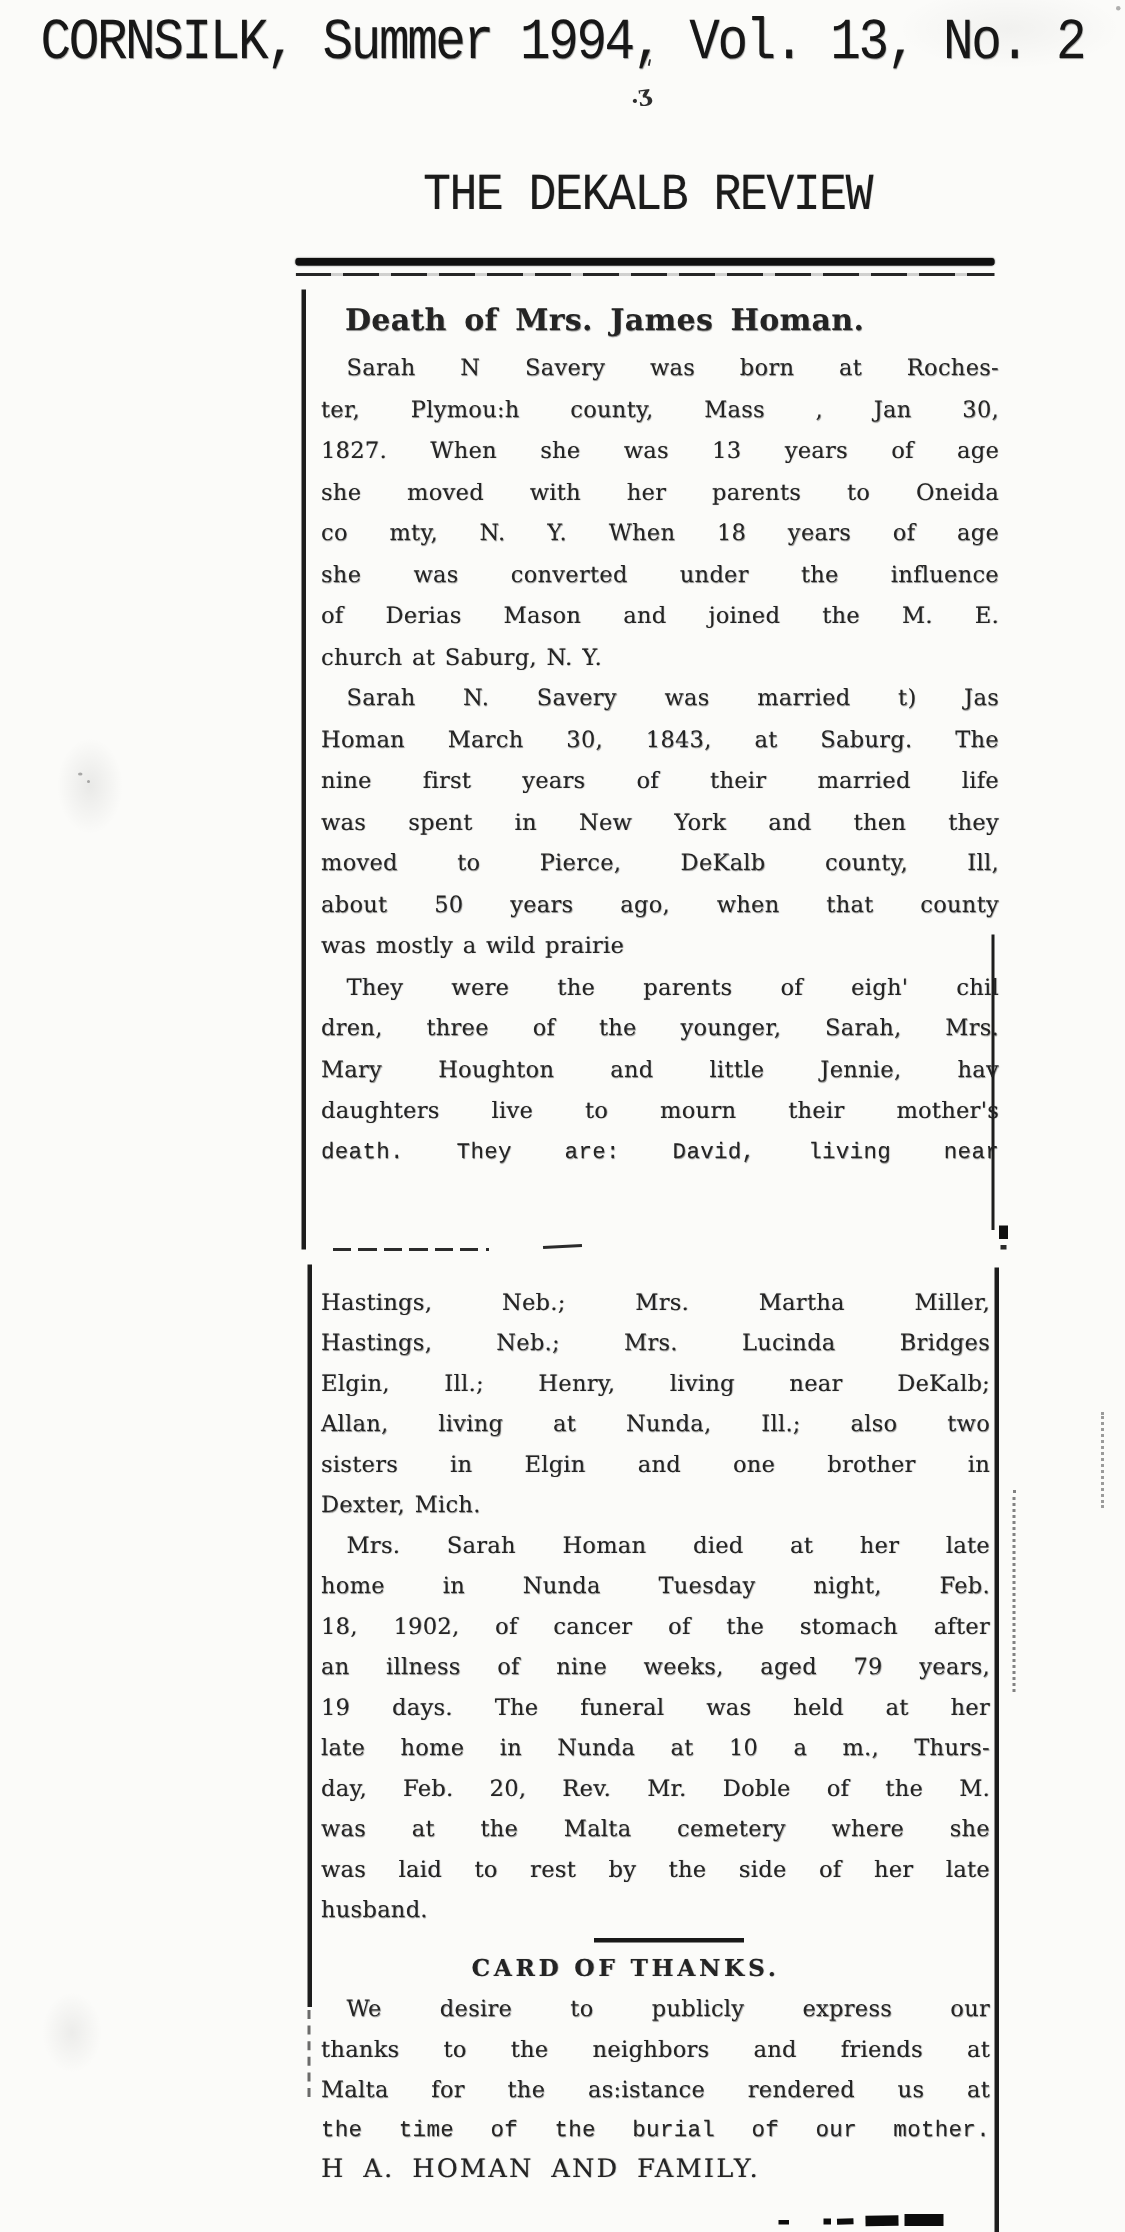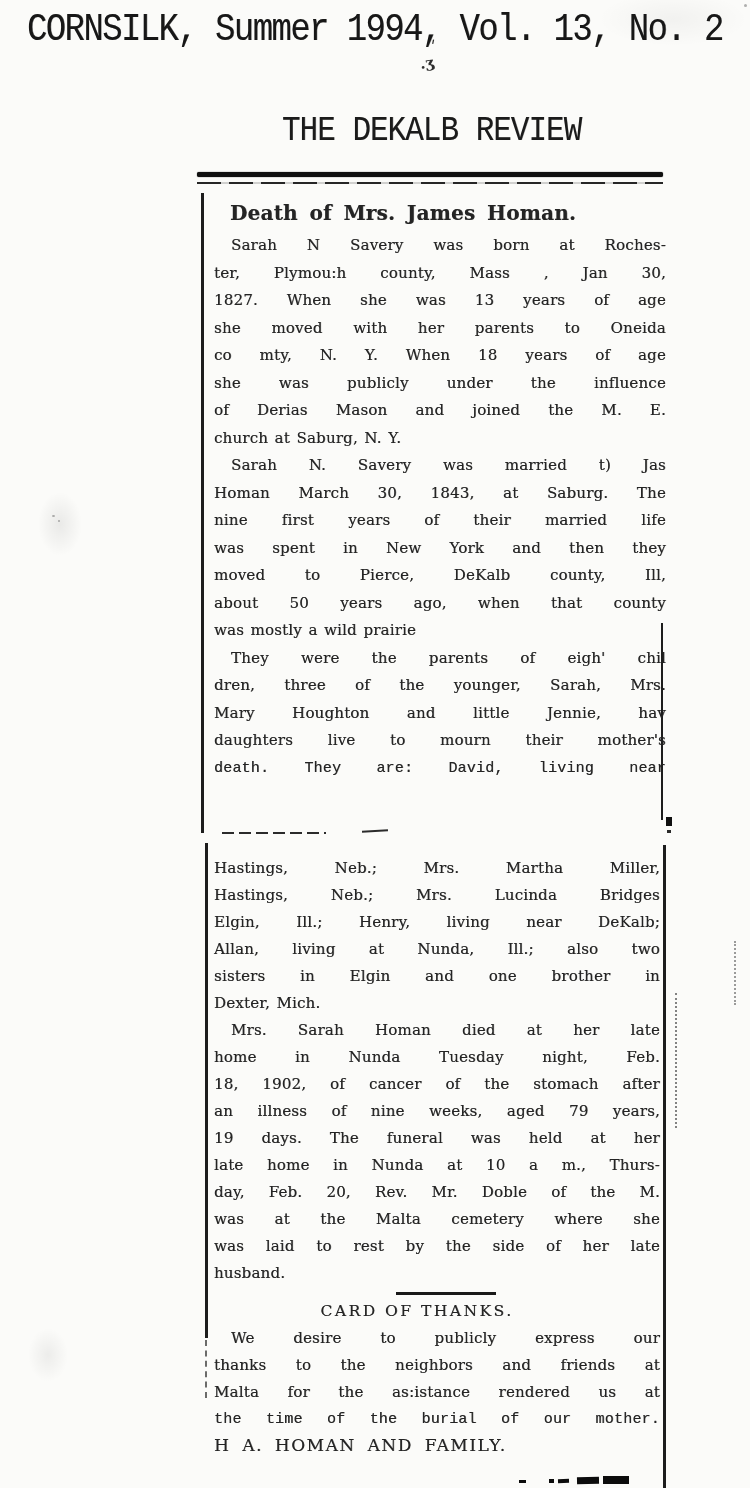--- a/index.html
+++ b/index.html
@@ -50,21 +50,21 @@
   .headline{margin:0 0 7px 16px;font-size:20px;font-weight:700;letter-spacing:.2px;word-spacing:4.5px;}
   .line{font-size:15px;letter-spacing:.2px;word-spacing:1.5px;text-align:justify;text-align-last:justify;}
   .s1 .line{line-height:27.5px;}
   .s2 .line{line-height:27px;}
   .line.last{text-align-last:left;}
   .para.cont .line.last{text-align-last:justify;font-family:Liberation Mono, monospace;}
   .para.indent .line:first-child{text-indent:17px;}
 
   
   .card-rule{width:100px;height:3px;background:#191919;margin:5px 0 7px 182px;}
-  .card-heading{font-size:15.5px;font-weight:400;letter-spacing:2.5px;text-align:center;margin:0 40px 5px 0;white-space:nowrap;}
+  .card-heading{font-size:15.5px;font-weight:700;letter-spacing:2.5px;text-align:center;margin:0 40px 5px 0;white-space:nowrap;}
   .signature{font-size:17px;letter-spacing:1.5px;word-spacing:5px;text-align:left;padding-right:24px;margin-top:2px;white-space:nowrap;}
 
   
   .bar{position:absolute;background:#0c0c0c;}
   .bs1{left:519px;top:1480px;width:7px;height:3px;}
   .bs2{left:549px;top:1479px;width:5px;height:4px;}
   .bs3{left:558px;top:1479px;width:11px;height:4px;transform:rotate(-2deg);}
   .bs4{left:577px;top:1477px;width:22px;height:7px;transform:rotate(-1deg);}
   .bs5{left:603px;top:1476px;width:26px;height:8px;}
   .blotch{position:absolute;border-radius:50%;}
@@ -104,21 +104,21 @@
   <div class="divider2"></div>
 
   <div class="col col1 s1">
     <h2 class="headline">Death of Mrs. James Homan.</h2>
     <div class="para indent">
         <div class="line">Sarah N Savery was born at Roches-</div>
         <div class="line">ter, Plymou:h county, Mass , Jan 30,</div>
         <div class="line">1827.  When she was 13 years of age</div>
         <div class="line">she moved with her parents to Oneida</div>
         <div class="line">co mty, N. Y.   When 18 years of age</div>
-        <div class="line">she was publicly under the influence</div>
+        <div class="line">she was converted under the influence</div>
         <div class="line">of Derias Mason and joined the M. E.</div>
         <div class="line last">church at Saburg, N. Y.</div>
       </div>
     <div class="para indent">
         <div class="line">Sarah N. Savery was married t) Jas</div>
         <div class="line">Homan March 30, 1843, at Saburg.  The</div>
         <div class="line">nine first years of their married life</div>
         <div class="line">was spent in New York and then they</div>
         <div class="line">moved to Pierce, DeKalb county, Ill,</div>
         <div class="line">about 50 years ago, when that county</div>

